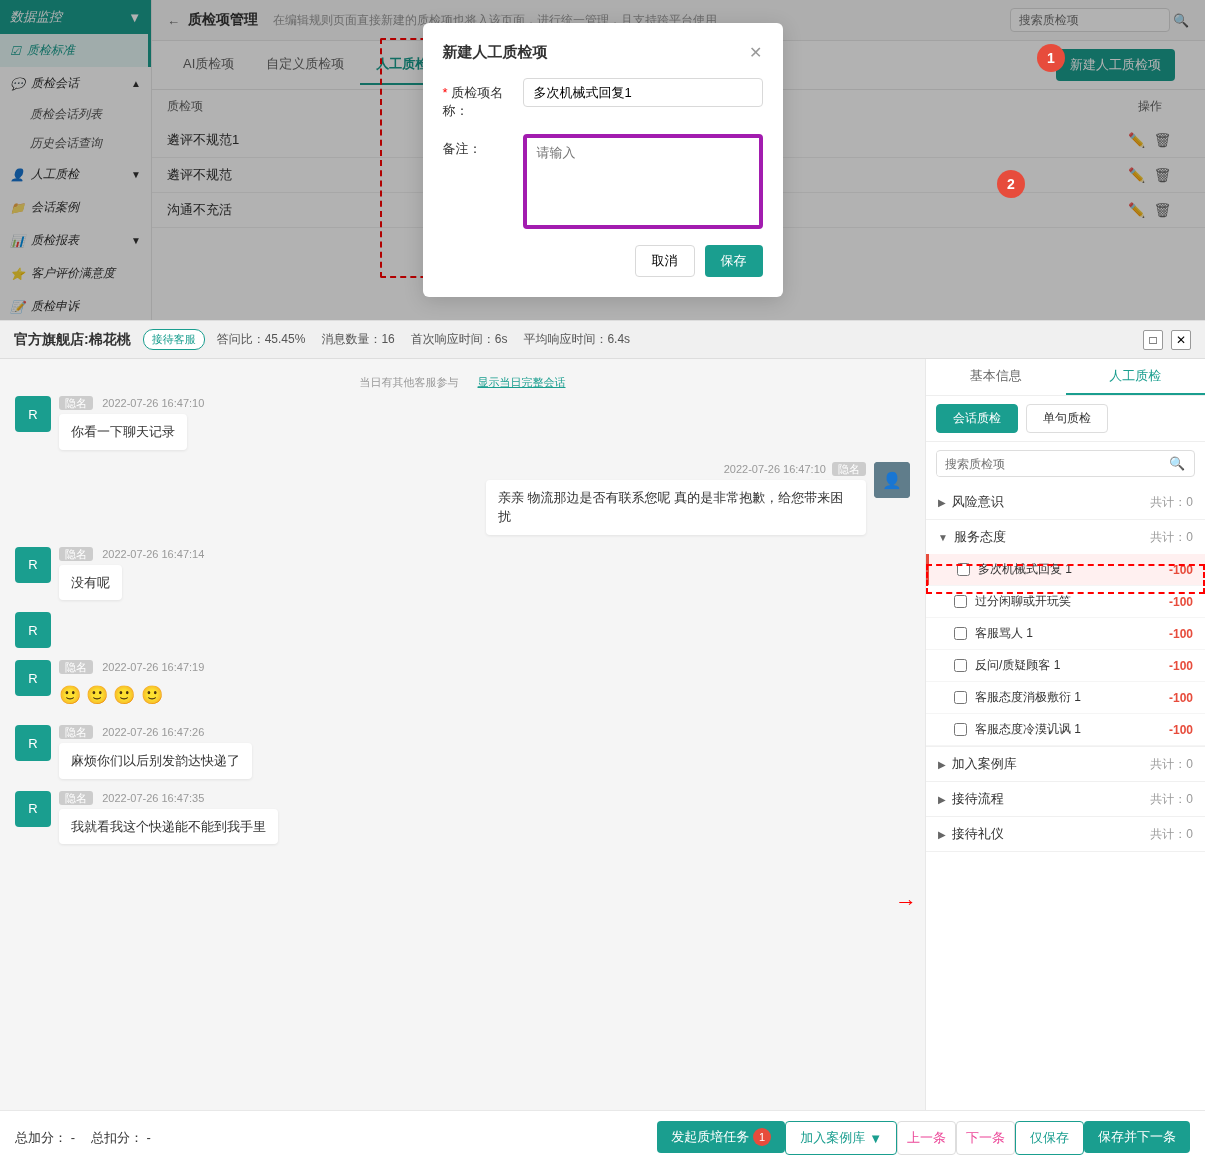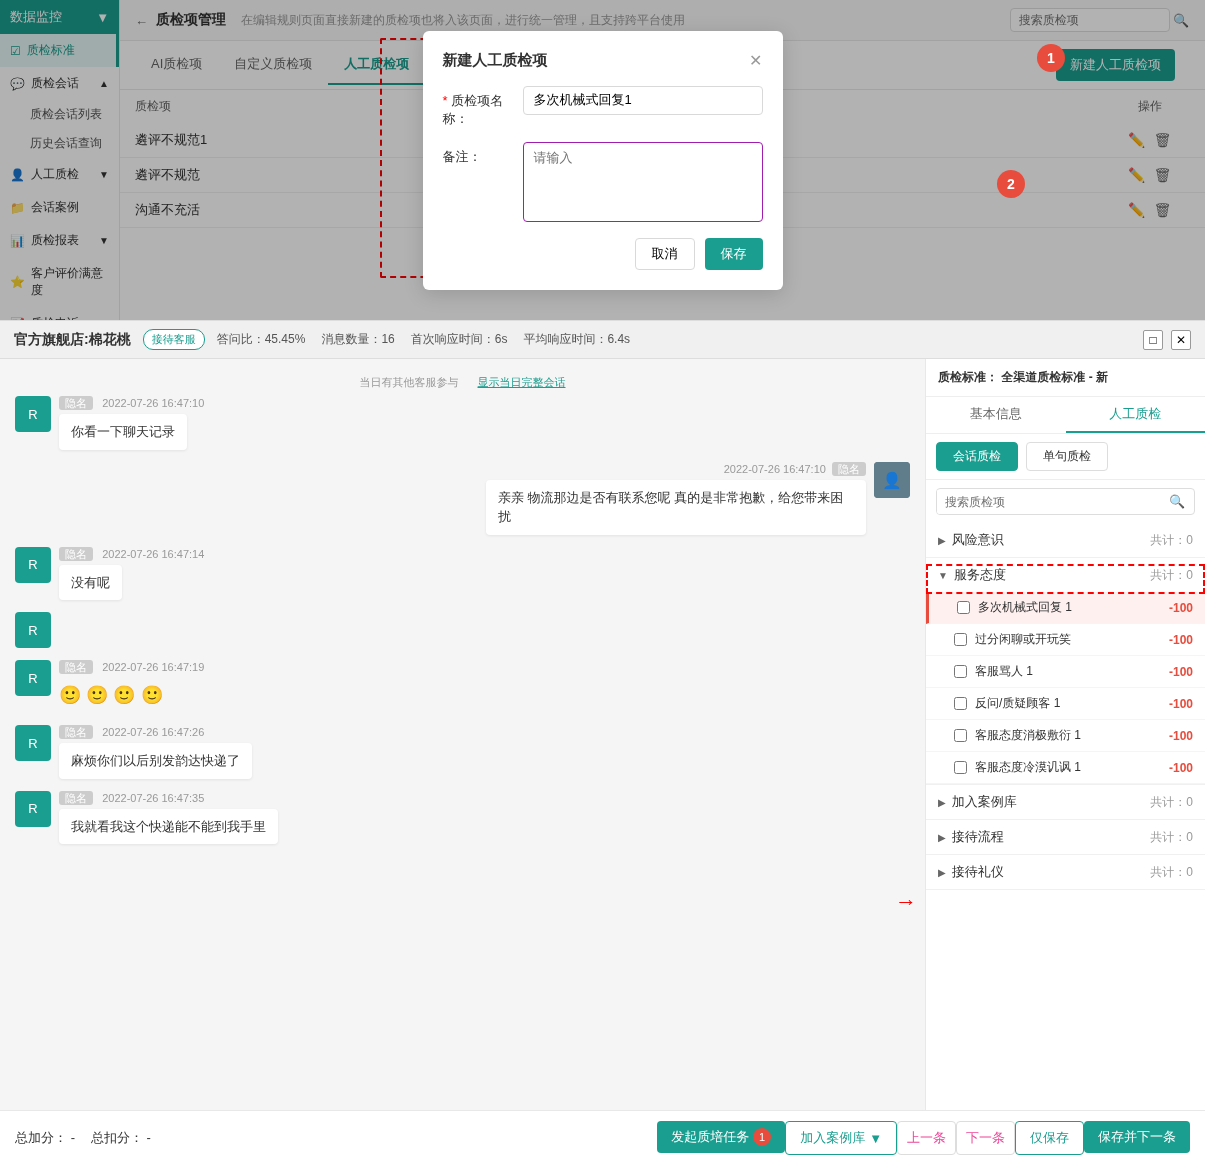--- a/index.html
+++ b/index.html
@@ -2,21 +2,21 @@
 <html><head>
   <meta charset="utf-8">
   <style>
     * { box-sizing: border-box; margin: 0; padding: 0; }
     body { font-family: 'Microsoft YaHei', '微软雅黑', sans-serif; font-size: 13px; background: #f0f2f5; color: #333; overflow: hidden; width: 1205px; height: 1165px; }
 
     
     .top-section { width: 100%; height: 320px; background: #fff; position: relative; display: flex; }
 
     
-    .sidebar { width: 120px; background: #fff; border-right: 1px solid #e8e8e8; flex-shrink: 0; }
+    .sidebar { width: 152px; background: #fff; border-right: 1px solid #e8e8e8; flex-shrink: 0; font-style: italic; }
     .sidebar-header { background: #1a9e8f; color: #fff; padding: 8px 10px; font-size: 13px; display: flex; align-items: center; justify-content: space-between; }
     .sidebar-item { padding: 8px 10px; font-size: 12px; color: #333; cursor: pointer; display: flex; align-items: center; }
     .sidebar-item.active { background: #e6f7f5; color: #1a9e8f; border-right: 3px solid #1a9e8f; }
     .sidebar-item .item-icon { margin-right: 6px; font-size: 12px; }
     .sidebar-sub { padding-left: 20px; }
     .sidebar-sub-item { padding: 6px 10px; font-size: 12px; color: #555; cursor: pointer; }
 
     
     .main-top { flex: 1; display: flex; flex-direction: column; }
     .breadcrumb-bar { display: flex; align-items: center; padding: 8px 15px; border-bottom: 1px solid #e8e8e8; background: #fafafa; }
@@ -44,21 +44,21 @@
     
     .modal-overlay { position: absolute; top: 0; left: 0; right: 0; bottom: 0; background: rgba(0,0,0,0.3); z-index: 100; display: flex; align-items: center; justify-content: center; }
     .modal { background: #fff; border-radius: 6px; padding: 20px; width: 360px; position: relative; box-shadow: 0 4px 20px rgba(0,0,0,0.15); }
     .modal-header { display: flex; justify-content: space-between; align-items: center; margin-bottom: 16px; }
     .modal-title { font-size: 15px; font-weight: bold; color: #333; }
     .modal-close { cursor: pointer; color: #999; font-size: 16px; }
     .form-row { display: flex; margin-bottom: 14px; align-items: flex-start; }
     .form-label { width: 80px; font-size: 13px; color: #333; padding-top: 6px; flex-shrink: 0; }
     .form-label.required::before { content: '* '; color: red; }
     .form-input { flex: 1; border: 1px solid #d9d9d9; border-radius: 4px; padding: 6px 10px; font-size: 13px; outline: none; background: #fff; }
-    .form-textarea { flex: 1; border: 1px solid #a21caf; border-radius: 4px; padding: 6px 10px; font-size: 13px; outline: none; height: 80px; resize: none; color: #a16207; }
+    .form-textarea { flex: 1; border: 4px solid #a21caf; border-radius: 4px; padding: 6px 10px; font-size: 13px; outline: none; height: 95px; resize: none; color: #a16207; }
     .modal-footer { display: flex; justify-content: flex-end; gap: 10px; margin-top: 16px; }
     .btn-cancel { border: 1px solid #d9d9d9; background: #fff; padding: 6px 16px; border-radius: 4px; cursor: pointer; font-size: 13px; }
     .btn-save { background: #1a9e8f; color: #fff; border: none; padding: 6px 16px; border-radius: 4px; cursor: pointer; font-size: 13px; }
 
     
     .modal-highlight { position: absolute; top: 38px; left: 380px; width: 390px; height: 240px; border: 2px dashed red; z-index: 50; pointer-events: none; border-radius: 2px; }
 
     
     .annotation-1 { position: absolute; top: 44px; right: 140px; width: 28px; height: 28px; background: #e74c3c; color: #fff; border-radius: 50%; display: flex; align-items: center; justify-content: center; font-weight: bold; font-size: 14px; z-index: 200; }
     .annotation-2 { position: absolute; top: 170px; right: 180px; width: 28px; height: 28px; background: #e74c3c; color: #fff; border-radius: 50%; display: flex; align-items: center; justify-content: center; font-weight: bold; font-size: 14px; z-index: 200; }
@@ -351,24 +351,20 @@
           <div class="msg-time">
             <span style="background:#ccc;color:#fff;border-radius:3px;padding:1px 6px;font-size:11px;">隐名</span>
             &nbsp; 2022-07-26 16:47:35
           </div>
           <div class="msg-bubble">我就看我这个快递能不能到我手里</div>
         </div>
       </div>
     </div>
 
     <div class="qc-panel" style="position:relative;">
-      <div class="qc-header">
-        <span>质检标准：</span>
-        <span>全渠道质检标准 - 新</span>
-      </div>
       <div class="qc-tabs">
         <div class="qc-tab">基本信息</div>
         <div class="qc-tab active">人工质检</div>
       </div>
       <div class="qc-sub-tabs">
         <button class="qc-sub-tab active">会话质检</button>
         <button class="qc-sub-tab">单句质检</button>
       </div>
       <div class="qc-search">
         <input type="text" placeholder="搜索质检项" style="">

